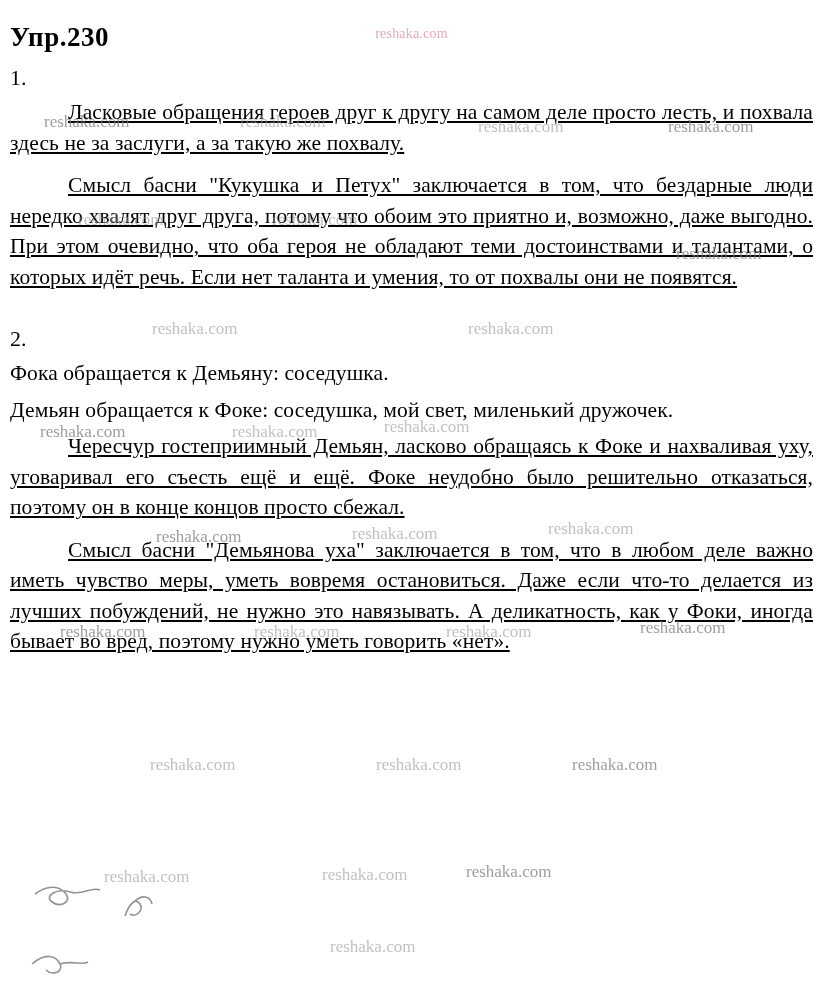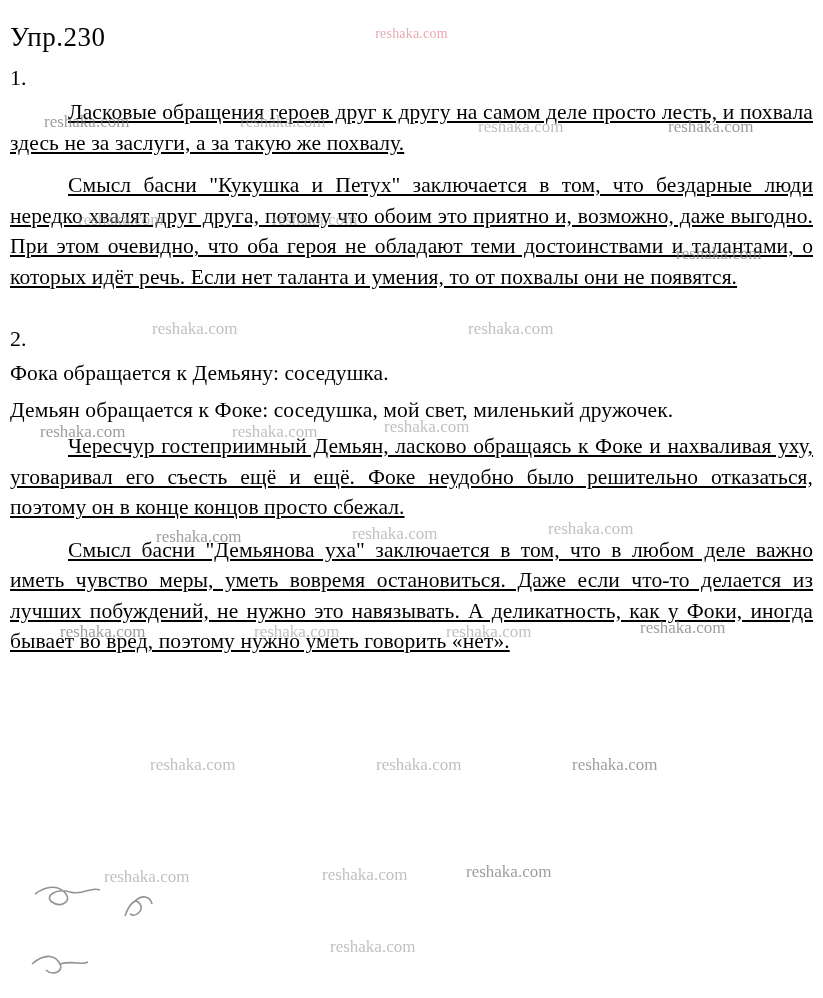--- a/index.html
+++ b/index.html
@@ -30,21 +30,21 @@
     text-align: center;
     font-family: "Liberation Serif", serif;
     font-size: 14px;
     color: #e9a9b4;
     letter-spacing: 0.2px;
     pointer-events: none;
   }
   .title {
     font-family: "Liberation Serif", serif;
     font-size: 27px;
-    font-weight: normal;
+    font-weight: bold;
     margin: 22px 0 0 4px;
     letter-spacing: 0.5px;
   }
   .item-num {
     font-size: 22px;
     margin: 12px 0 6px 4px;
     font-family: "Liberation Serif", serif;
   }
   .para {
     font-size: 21.5px;

